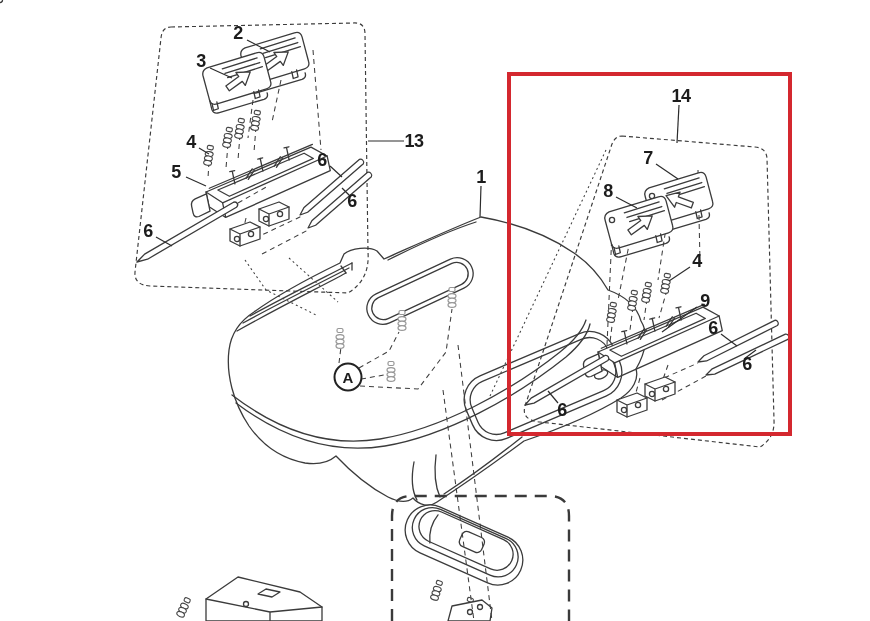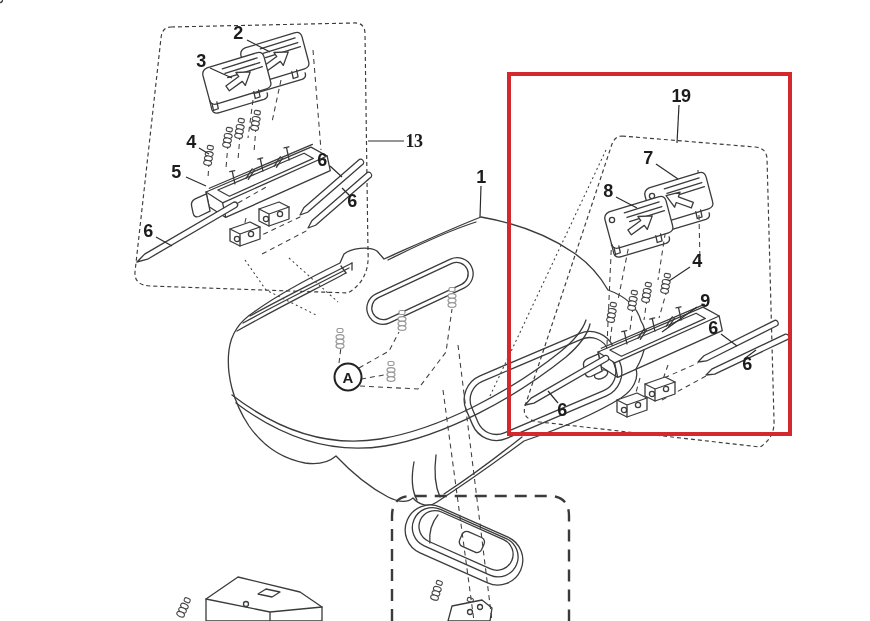--- a/index.html
+++ b/index.html
@@ -222,23 +222,23 @@
   <div class="highlight-box" style="left: 507px; top: 72px; width: 285px; height: 364px; border-color: rgb(212, 40, 47);"></div>
 
   <div id="callout-layer">
       <div class="callout" style="left: 238px; top: 33px;">2</div>
       <div class="callout" style="left: 201px; top: 61px;">3</div>
       <div class="callout" style="left: 191px; top: 142px;">4</div>
       <div class="callout" style="left: 176px; top: 172px;">5</div>
       <div class="callout" style="left: 148px; top: 231px;">6</div>
       <div class="callout" style="left: 322px; top: 160px;">6</div>
       <div class="callout" style="left: 352px; top: 201px;">6</div>
-      <div class="callout" style="left: 414px; top: 141px; font-family: Liberation Serif, serif;">13</div>
+      <div class="callout" style="left: 414px; top: 141px;">13</div>
       <div class="callout" style="left: 481px; top: 177px;">1</div>
-      <div class="callout" style="left: 681px; top: 96px;">19</div>
+      <div class="callout" style="left: 681px; top: 96px;">14</div>
       <div class="callout" style="left: 648px; top: 158px;">7</div>
       <div class="callout" style="left: 608px; top: 191px;">8</div>
       <div class="callout" style="left: 697px; top: 261px;">4</div>
       <div class="callout" style="left: 705px; top: 301px;">9</div>
       <div class="callout" style="left: 713px; top: 328px;">6</div>
       <div class="callout" style="left: 747px; top: 364px;">6</div>
       <div class="callout" style="left: 562px; top: 410px;">6</div>
     </div>
 
   <div class="view-marker" style="left: 348px; top: 377px;">A</div>

